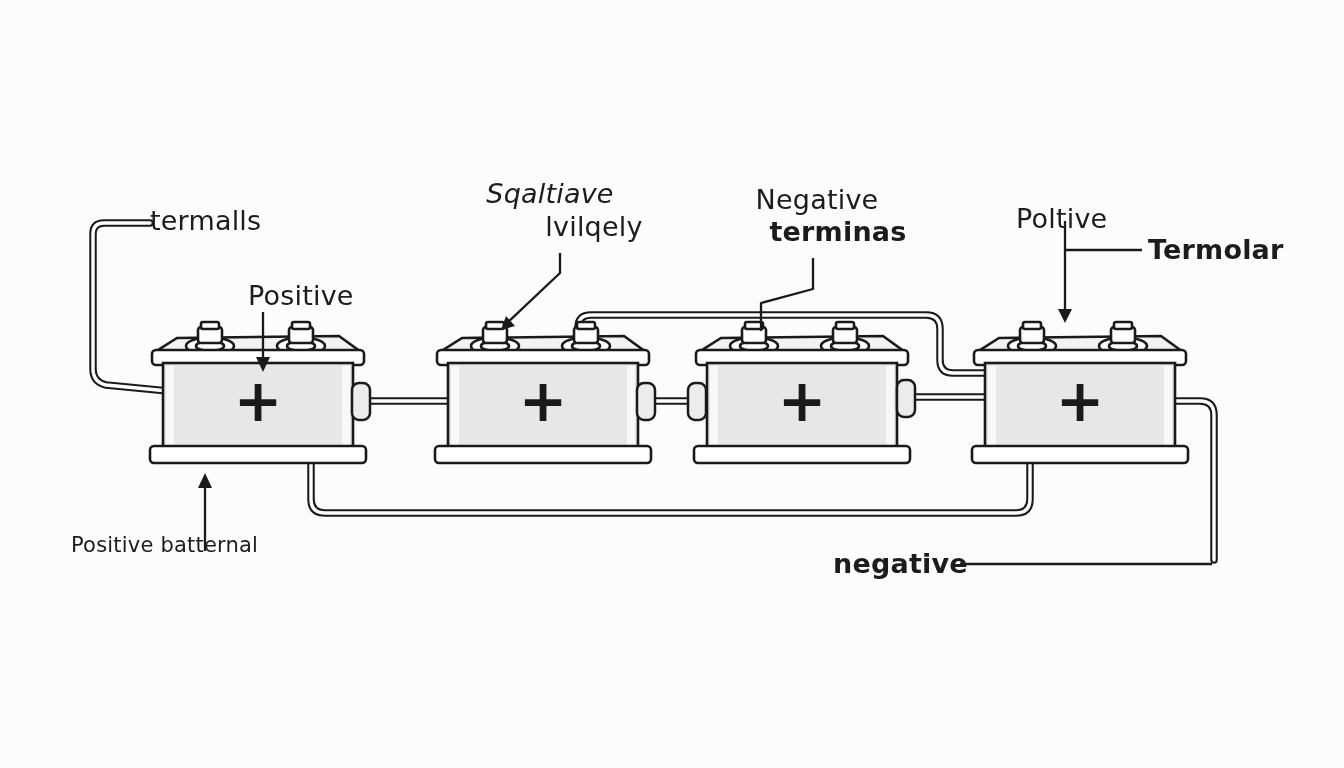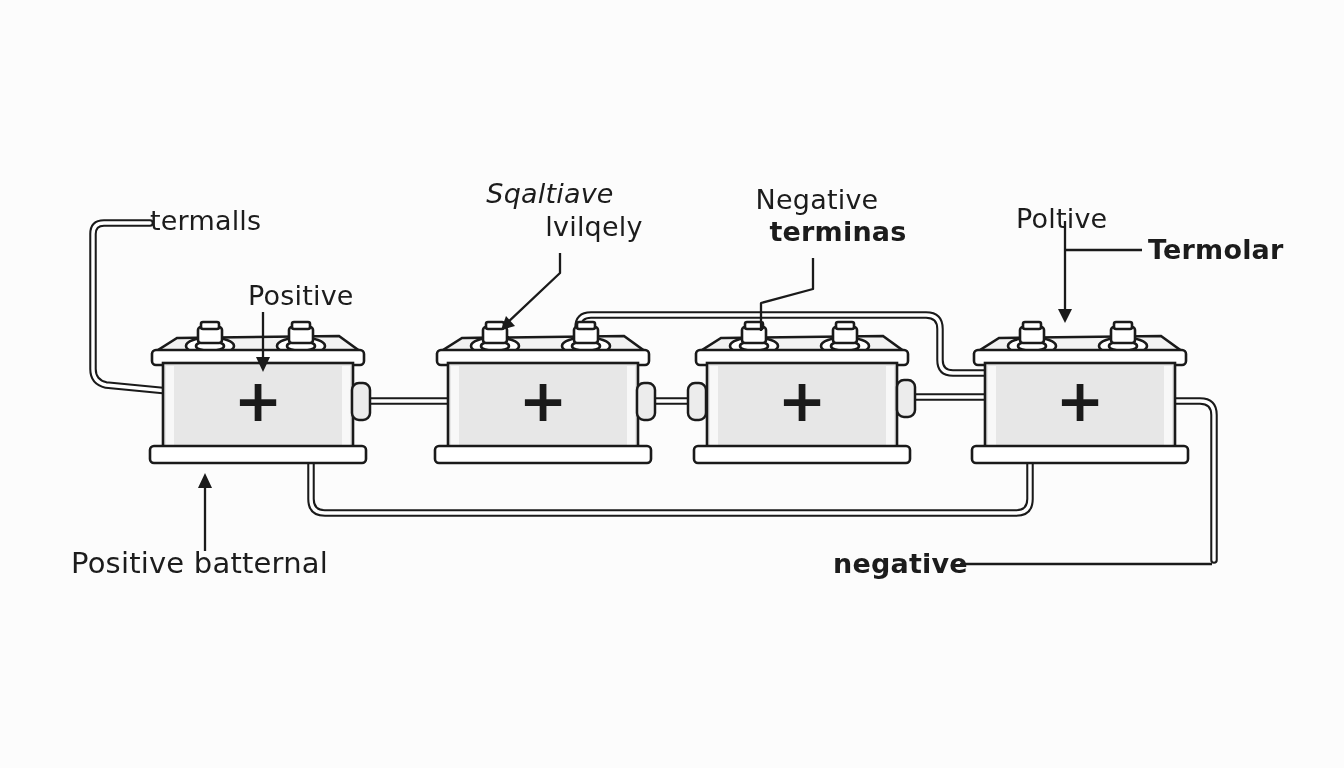--- a/index.html
+++ b/index.html
@@ -145,17 +145,17 @@
   <div class="lbl ctr" style="left:550px;top:179px;font-style:italic;">Sqaltiave</div>
   <div class="lbl ctr" style="left:594px;top:212px;">lvilqely</div>
 
   <div class="lbl ctr" style="left:817px;top:185px;">Negative</div>
   <div class="lbl ctr b" style="left:838px;top:217px;">terminas</div>
 
   <div class="lbl" style="left:1016px;top:204px;">Poltive</div>
 
   <div class="lbl b" style="left:1148px;top:235px;">Termolar</div>
 
-  <div class="lbl" style="left:71px;top:548px;font-size:29px;">Positive batternal</div>
+  <div class="lbl" style="left:71px;top:534px;font-size:21px;">Positive batternal</div>
 
   <div class="lbl b" style="left:833px;top:549px;">negative</div>
 
 </div>
 
 </body></html>

